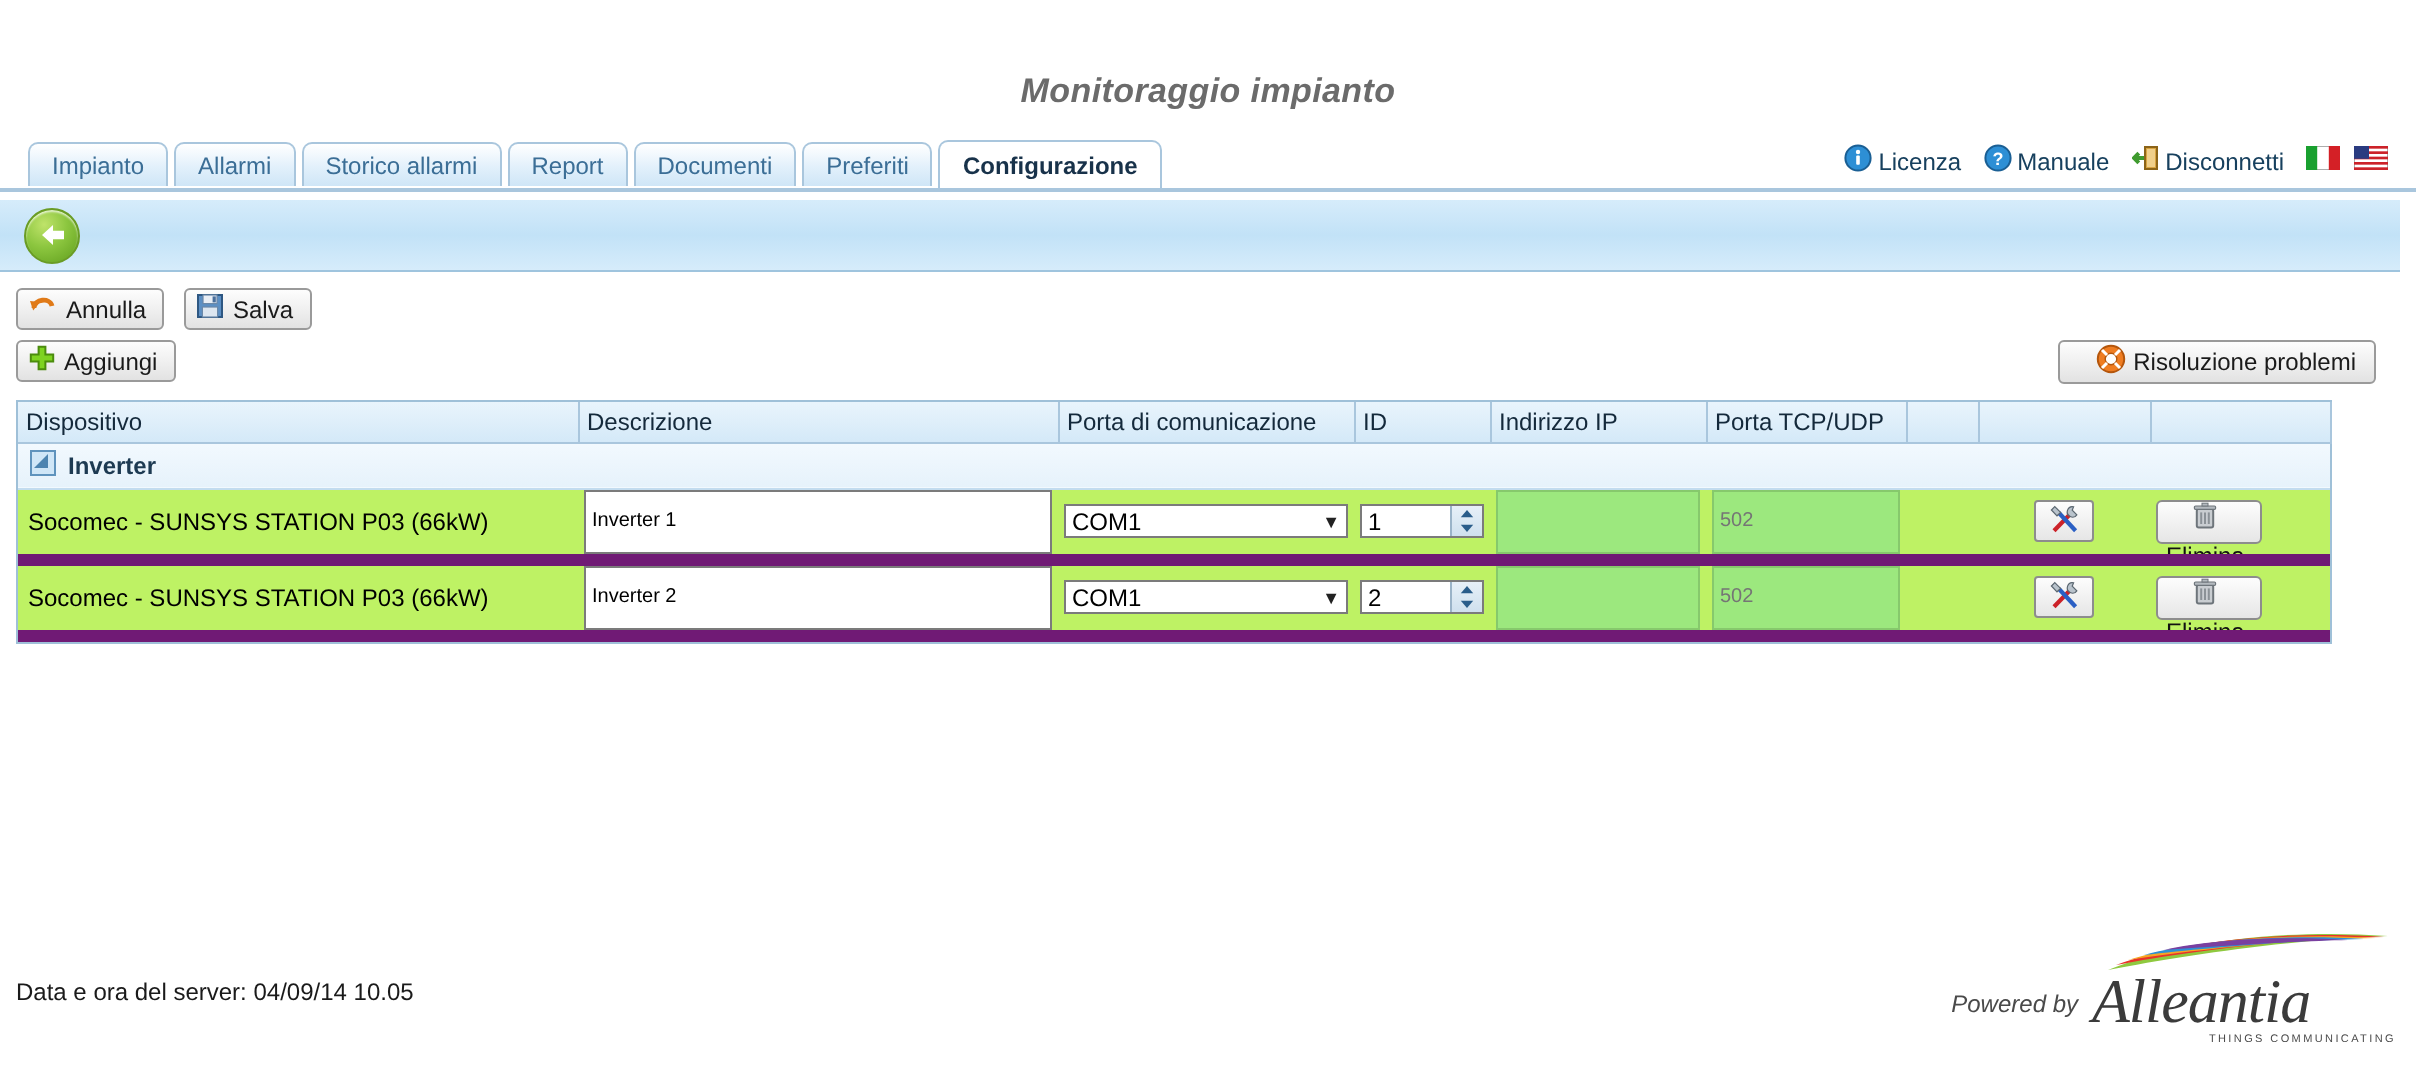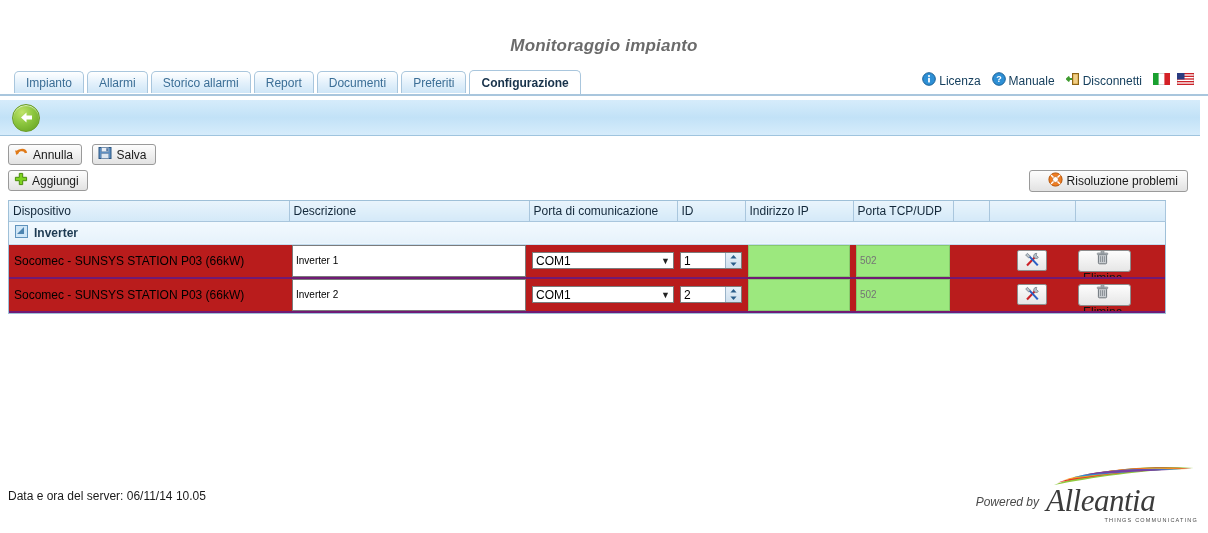--- a/index.html
+++ b/index.html
@@ -133,23 +133,23 @@
     margin-right: 6px; vertical-align: -1px;
     position: relative; cursor: pointer;
   }
   .collapse-ico:after {
     content: ""; position: absolute; left: 1px; top: 1px;
     border-left: 7px solid transparent;
     border-bottom: 7px solid #4d84b0;
   }
   .data-row td {
     height: 22px;
-    background: #b91c1c;
+    background: #bef264;
     padding: 0 3px;
-    border-bottom: 2px solid #701a75;
+    border-bottom: 6px solid #701a75;
     box-sizing: border-box;
     overflow: hidden;
   }
   .data-row td.devname {
     color: #000; padding-left: 5px; font-size: 12px; white-space: nowrap;
   }
   .cell-input {
     width: 100%; height: 32px; box-sizing: border-box;
     border: 1px solid #7b7b7b; background: #fff;
     font-family: "Liberation Sans", sans-serif; font-size: 10px;
@@ -492,21 +492,21 @@
                 </svg>
             </span>
             <span>Elimina</span>
           </span>
         </td>
       </tr>
     </tbody>
   </table>
 </div>
 
-<div class="footer-time">Data e ora del server: 06/11/14 10.05</div>
+<div class="footer-time">Data e ora del server: 04/09/14 10.05</div>
 
 <div class="watermark"></div>
 
 <div class="footer-logo">
   <span class="powered">Powered by</span>
   <div class="brand">
     <svg width="152" height="20" viewBox="0 0 152 20" style="display:block;">
       <path d="M8 19 C40 6 92 -2 148 2 C96 4 44 12 8 19 Z" fill="#8fc93f"></path>
       <path d="M12 16.5 C44 5 94 -1 146 2.5 C98 3 46 10 12 16.5 Z" fill="#e8332a"></path>
       <path d="M18 14 C48 4.5 96 0 142 3 C100 3.5 50 9 18 14 Z" fill="#f5a623"></path>

